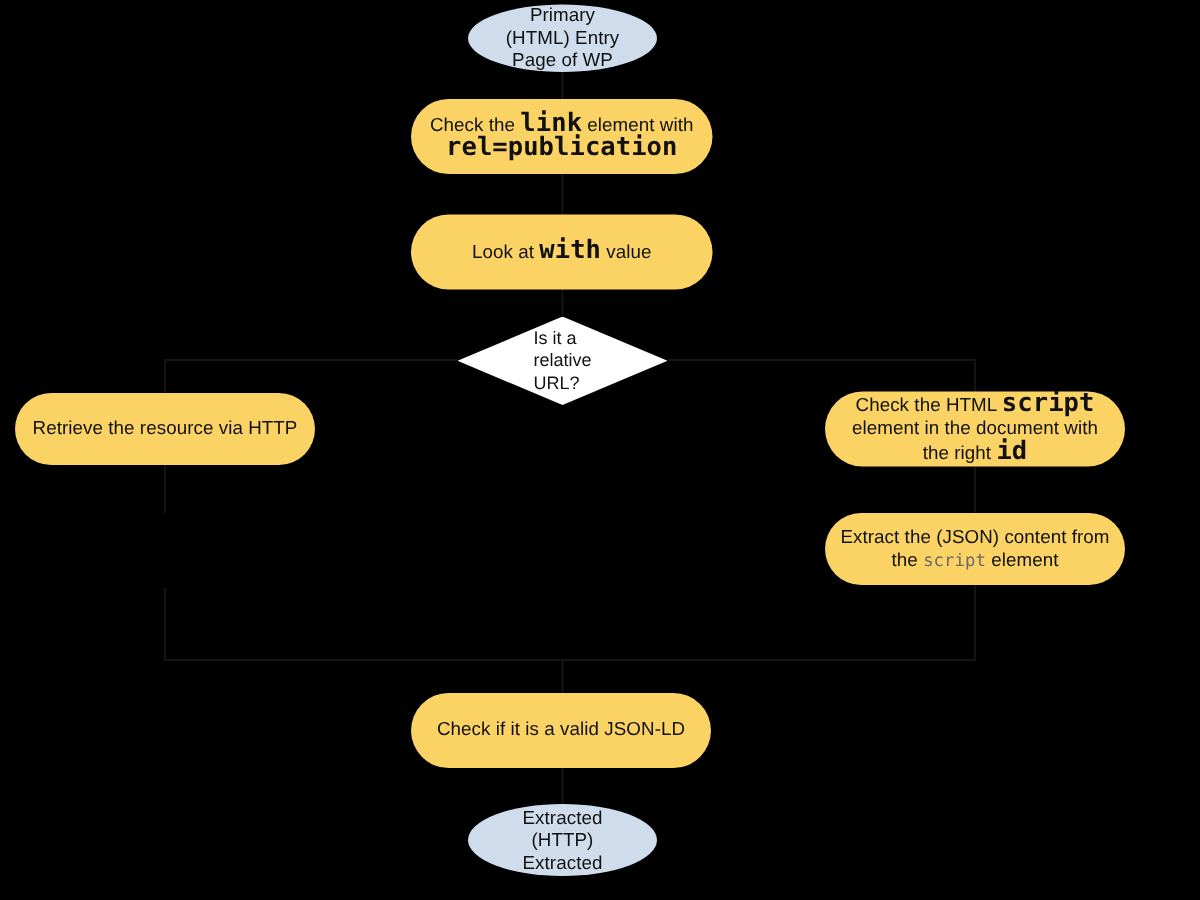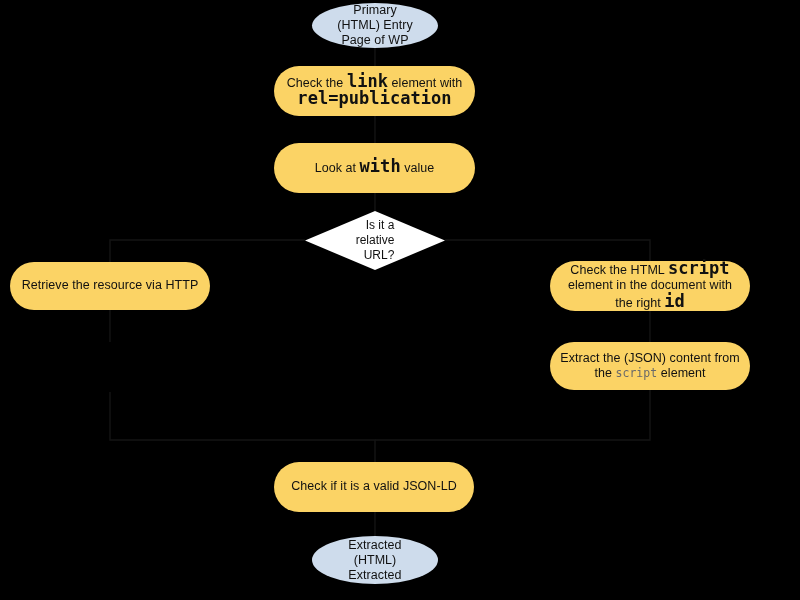--- a/index.html
+++ b/index.html
@@ -74,21 +74,21 @@
     -webkit-clip-path: polygon(50% 0%, 100% 50%, 50% 100%, 0% 50%);
     clip-path: polygon(50% 0%, 100% 50%, 50% 100%, 0% 50%);
   }
   .decision-label {
     position: absolute;
     left: 0; top: 0;
     width: 100%; height: 100%;
     display: flex;
     align-items: center;
     justify-content: center;
-    text-align: right;
+    text-align: left;
     color: #111111;
     font-size: 12px;
     line-height: 15px;
   }
 
   
   code.mono-b {
     font-family: "DejaVu Sans Mono", "Liberation Mono", monospace;
     font-weight: bold;
     font-size: 17px;
@@ -166,18 +166,18 @@
     <span class="txt"><span>Extract the (JSON) content from the </span><code class="mono-l">script</code><span> element</span></span>
   </div>
 
   <div class="node process" style="left:274px; top:462px; width:200px; height:50px;">
     <span class="txt">Check if it is a valid JSON-LD</span>
   </div>
 
   <div class="node terminator" style="left:312px; top:536px; width:126px; height:48px;">
     <span class="txt">
       <span>Extracted</span><br>
-      <span>(HTML)</span><br>
+      <span>(HTTP)</span><br>
       <span>Extracted</span>
     </span>
   </div>
 
 </div>
 
 </body></html>

